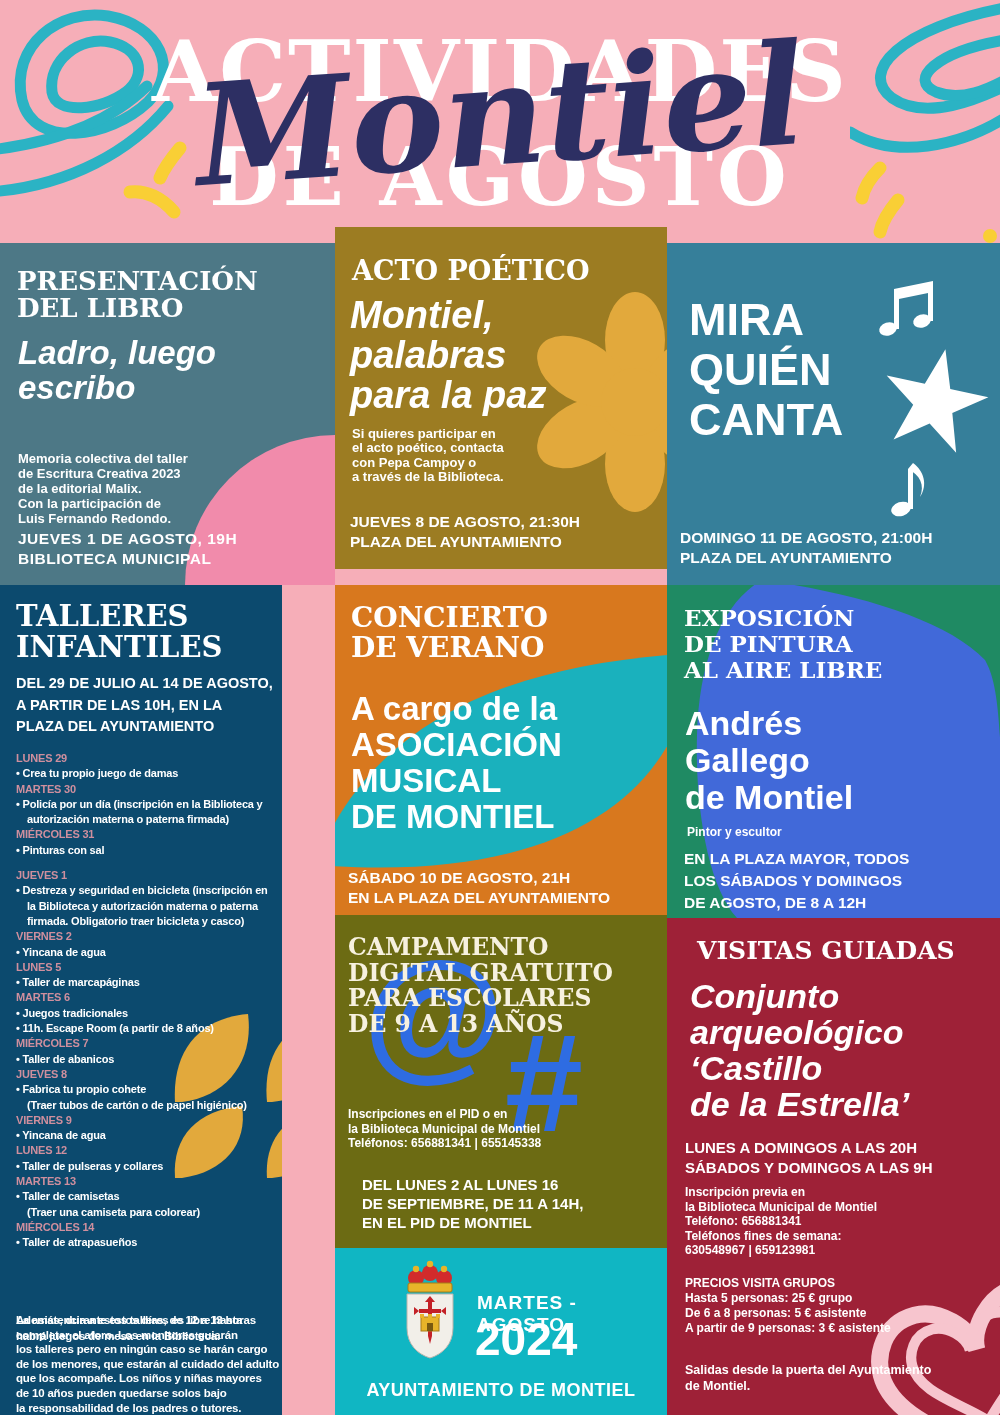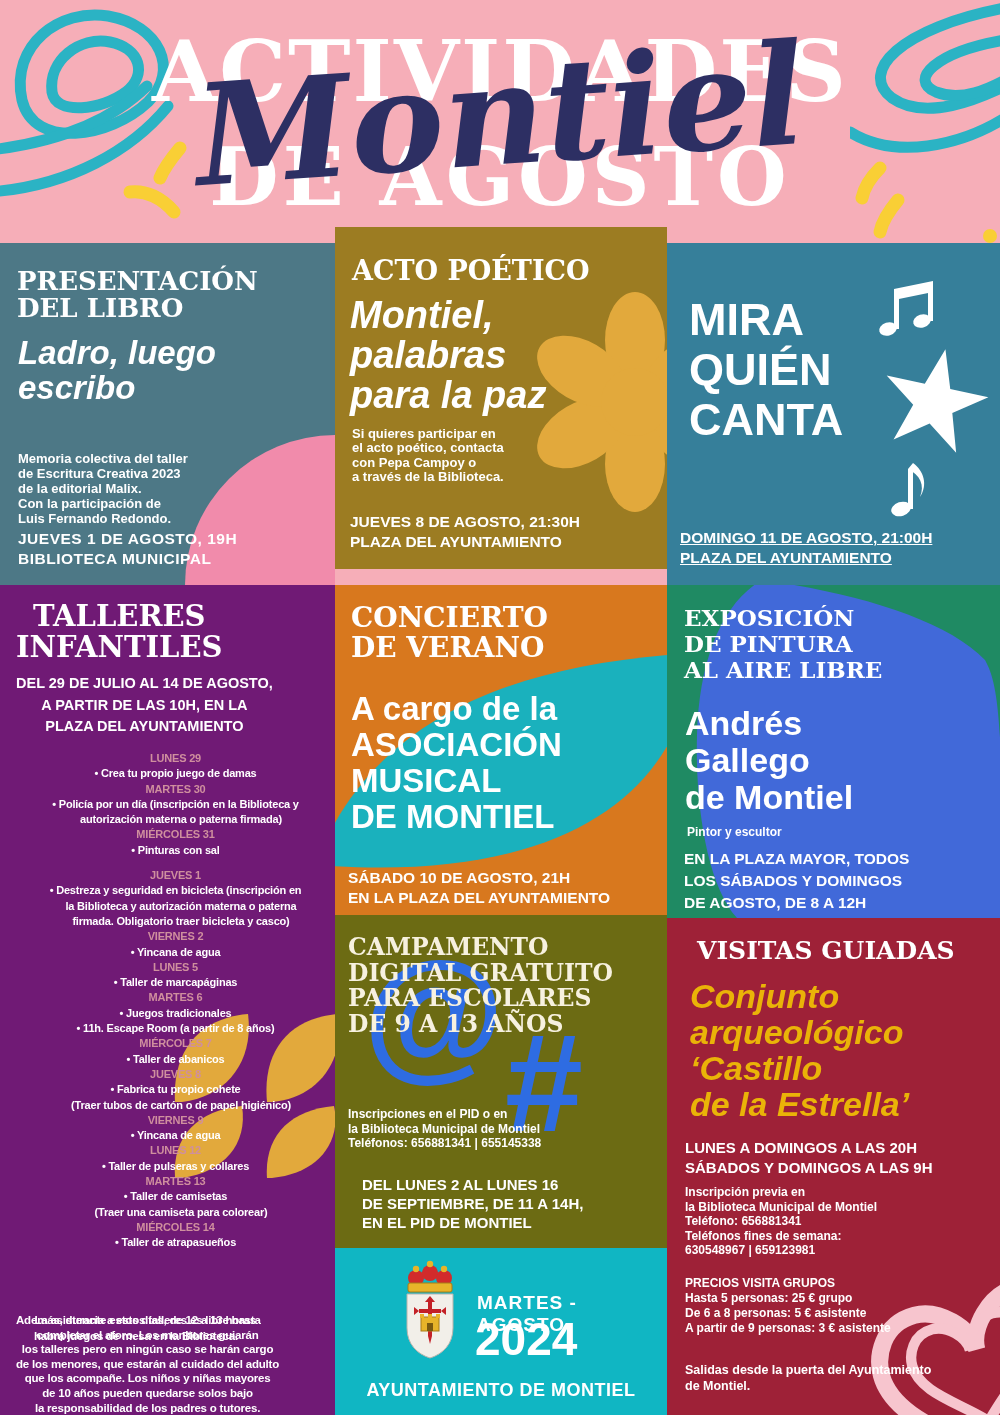--- a/index.html
+++ b/index.html
@@ -18,21 +18,21 @@
   .title-line2{left:0;right:0;top:130px;text-align:center;font-size:80px;letter-spacing:4px;
                color:#ffffff;z-index:2;}
   .title-script{left:0;right:0;top:40px;text-align:center;font-size:140px;line-height:150px;
                 font-family:"DejaVu Serif",serif;font-weight:bold;font-style:italic;
                 color:#2d2f63;transform:rotate(-4deg);z-index:5;}
 
   
   .c1{left:0;top:243px;width:335px;height:342px;background:#4d7886;}
   .c2{left:335px;top:227px;width:332px;height:342px;background:#9c7c22;}
   .c3{left:667px;top:243px;width:333px;height:342px;background:#367f9a;}
-  .c4{left:0;top:585px;width:335px;height:830px;background:#701a75;text-align:center;}
+  .c4{left:0;top:585px;width:282px;height:830px;background:#0c4a6e;}
   .c5{left:335px;top:585px;width:332px;height:330px;background:#d8781e;padding-left:25px;}
   .c6{left:667px;top:585px;width:368px;height:333px;background:#1f8a63;}
   .c7{left:335px;top:915px;width:332px;height:333px;background:#6c6b13;}
   .c8{left:667px;top:918px;width:333px;height:497px;background:#9e2137;}
   .c9{left:335px;top:1248px;width:332px;height:167px;background:#10b6c3;}
 
   
   .c1 .heading{left:17px;top:25px;font-size:26px;line-height:27px;color:#fff;z-index:2;}
   .c1 .booktitle{left:18px;top:92px;font-size:33px;line-height:35px;font-style:italic;color:#fff;z-index:2;}
   .c1 .body{left:18px;top:208px;font-size:13px;line-height:15px;color:#fff;z-index:2;}
@@ -41,21 +41,21 @@
 
   
   .c2 .heading{left:17px;top:28px;font-size:27px;color:#fff;z-index:2;}
   .c2 .title{left:15px;top:68px;font-size:38px;line-height:40px;font-style:italic;color:#fff;z-index:2;}
   .c2 .body{left:17px;top:200px;font-size:13px;line-height:14.3px;color:#fff;z-index:2;}
   .c2 .when{left:15px;top:285px;font-size:15.5px;line-height:20px;color:#fff;z-index:2;}
   .flower-svg{left:180px;top:50px;z-index:1;}
 
   
   .c3 .title{left:22px;top:52px;font-size:45px;line-height:50px;color:#fff;z-index:2;}
-  .c3 .when{left:13px;top:285px;font-size:15.5px;line-height:20px;color:#fff;z-index:2;text-decoration:underline;}
+  .c3 .when{left:13px;top:285px;font-size:15.5px;line-height:20px;color:#fff;z-index:2;}
   .star-svg{left:195px;top:30px;z-index:1;}
 
   
   .c4 .heading{left:16px;top:16px;font-size:29px;line-height:31px;color:#fff;z-index:2;}
   .c4 .sub{left:16px;top:88px;font-size:14.5px;line-height:21.5px;color:#fff;z-index:2;}
   .sch{left:16px;top:166px;right:0;font-size:11px;line-height:15.3px;letter-spacing:-.2px;color:#fff;z-index:2;}
   .sch-day{color:#cf8f9e;font-weight:bold;}
   .sch-item{padding-left:11px;text-indent:-11px;white-space:pre;font-weight:bold;}
   .sch-gap{margin-top:10px;}
   .c4 .note1{left:16px;top:692px;font-size:11.5px;line-height:15.5px;letter-spacing:-.2px;color:#fff;z-index:2;margin-top:36px;}
@@ -77,21 +77,21 @@
 
   
   .c7 .heading{left:13px;top:20px;font-size:23.5px;line-height:25.5px;color:#f7f1df;z-index:2;}
   .c7 .body{left:13px;top:192px;font-size:12px;line-height:14.5px;color:#fff;z-index:2;}
   .c7 .when{left:27px;top:260px;font-size:15px;line-height:19px;color:#fff;z-index:2;}
   .at-glyph{left:28px;top:26px;font-size:145px;font-weight:bold;color:#2e6ce2;z-index:1;line-height:1;}
   .hash-glyph{left:170px;top:98px;font-size:140px;font-weight:bold;color:#2e6ce2;z-index:1;line-height:1;}
 
   
   .c8 .heading{left:30px;top:18px;font-size:25px;color:#fff;z-index:2;}
-  .c8 .title{left:23px;top:60px;font-size:34px;line-height:36px;font-style:italic;color:#eab308;z-index:2;}
+  .c8 .title{left:23px;top:60px;font-size:34px;line-height:36px;font-style:italic;color:#ffffff;z-index:2;}
   .c8 .when{left:18px;top:220px;font-size:15px;line-height:20px;color:#fff;z-index:2;}
   .c8 .contact{left:18px;top:267px;font-size:12px;line-height:14.6px;color:#fff;z-index:2;}
   .c8 .prices{left:18px;top:358px;font-size:12px;line-height:15px;color:#fff;z-index:2;}
   .c8 .departure{left:18px;top:445px;font-size:12.5px;line-height:15.5px;color:#fff;z-index:2;}
   .hearts-svg{left:150px;top:290px;z-index:1;}
 
   
   .c9 .period{left:142px;top:44px;font-size:19px;letter-spacing:1px;color:#fff;z-index:2;}
   .c9 .year{left:140px;top:64px;font-size:46px;color:#fff;z-index:2;}
   .c9 .org{left:0;right:0;top:132px;text-align:center;font-size:18px;letter-spacing:.5px;color:#fff;z-index:2;}

